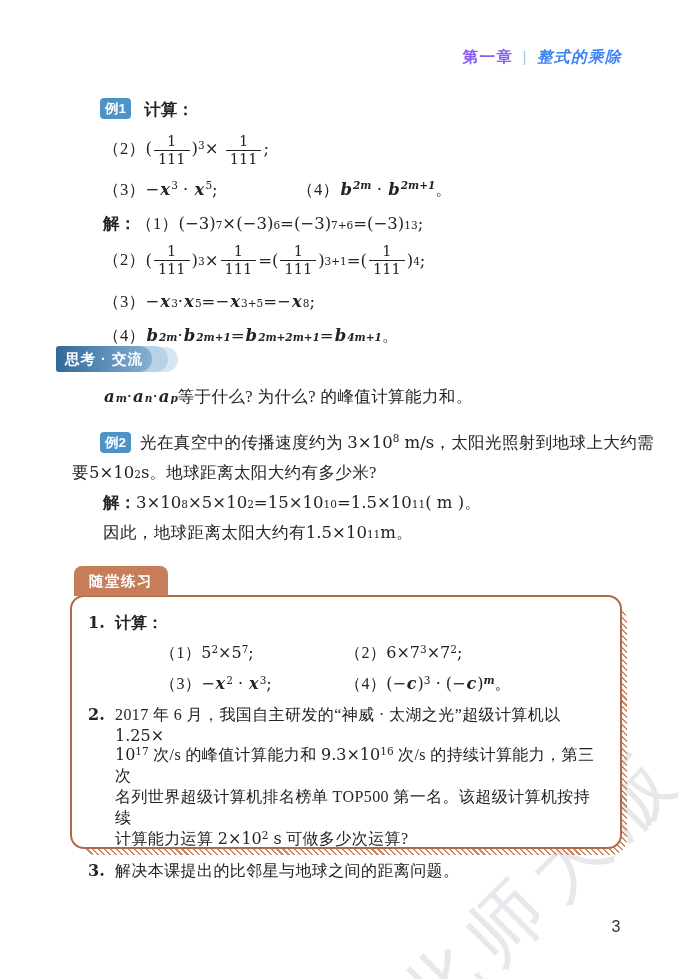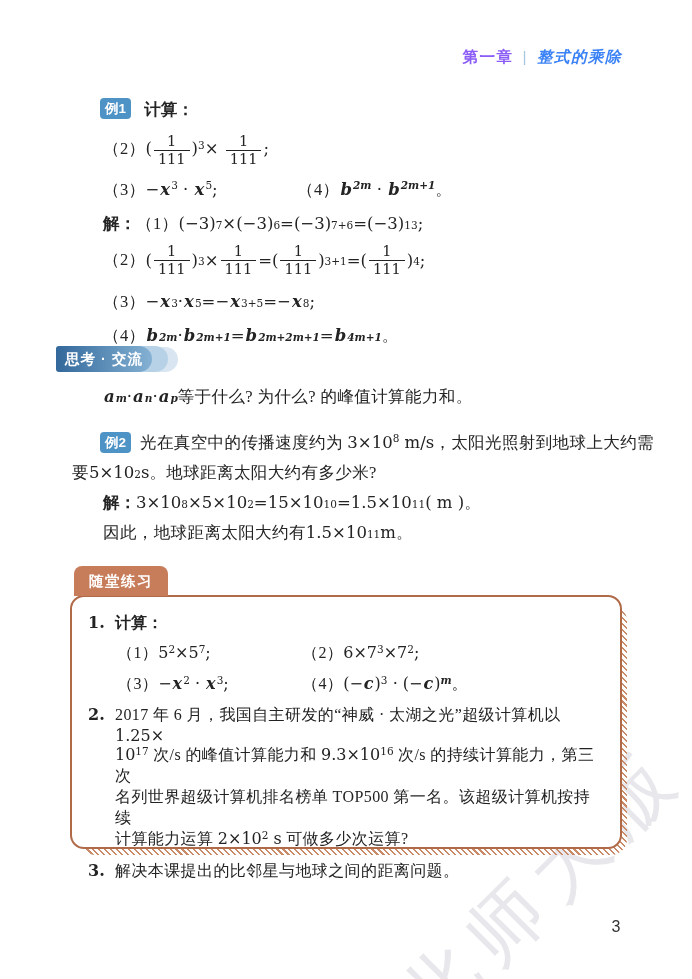--- a/index.html
+++ b/index.html
@@ -68,21 +68,21 @@
        padding:6px 15px 5px;border-radius:8px 8px 0 0;}
   .box-wrap{position:relative;margin-top:-1px;}
   .box-wrap::before{content:"";position:absolute;left:10px;top:10px;right:-5px;bottom:-6px;border-radius:16px;
        background:repeating-linear-gradient(45deg,#c98a67 0px,#c98a67 1.5px,rgba(255,255,255,0) 1.5px,rgba(255,255,255,0) 4.2px);}
   .box{position:relative;z-index:2;background:#fff;border:2px solid #b06a48;border-radius:14px;height:254px;
        padding:16px 24px 0 16px;box-sizing:border-box;font-size:16px;}
   .item{display:flex;align-items:flex-start;}
   .inum{width:27px;flex:none;font-weight:700;font-family:"DejaVu Serif","Liberation Serif",serif;}
   .itext{flex:1;}
   .subrow{padding-left:29px;display:flex;align-items:center;margin-top:6px;min-height:25px;}
-  .subrow .sc1{width:185px;flex:none;}
+  .subrow .sc1{width:185px;flex:none;margin-left:43px;}
   .item1-label{min-height:22px;}
   .item2{margin-top:8px;}
   .item2 .iline{min-height:26px;display:block;}
   .item3{margin-top:6px;}
 
   .page-number{position:absolute;left:604px;top:918px;width:24px;text-align:center;z-index:1;
                font-family:"Liberation Sans","DejaVu Sans",sans-serif;font-size:16px;color:#333;}
 </style>
 </head>
 <body>

